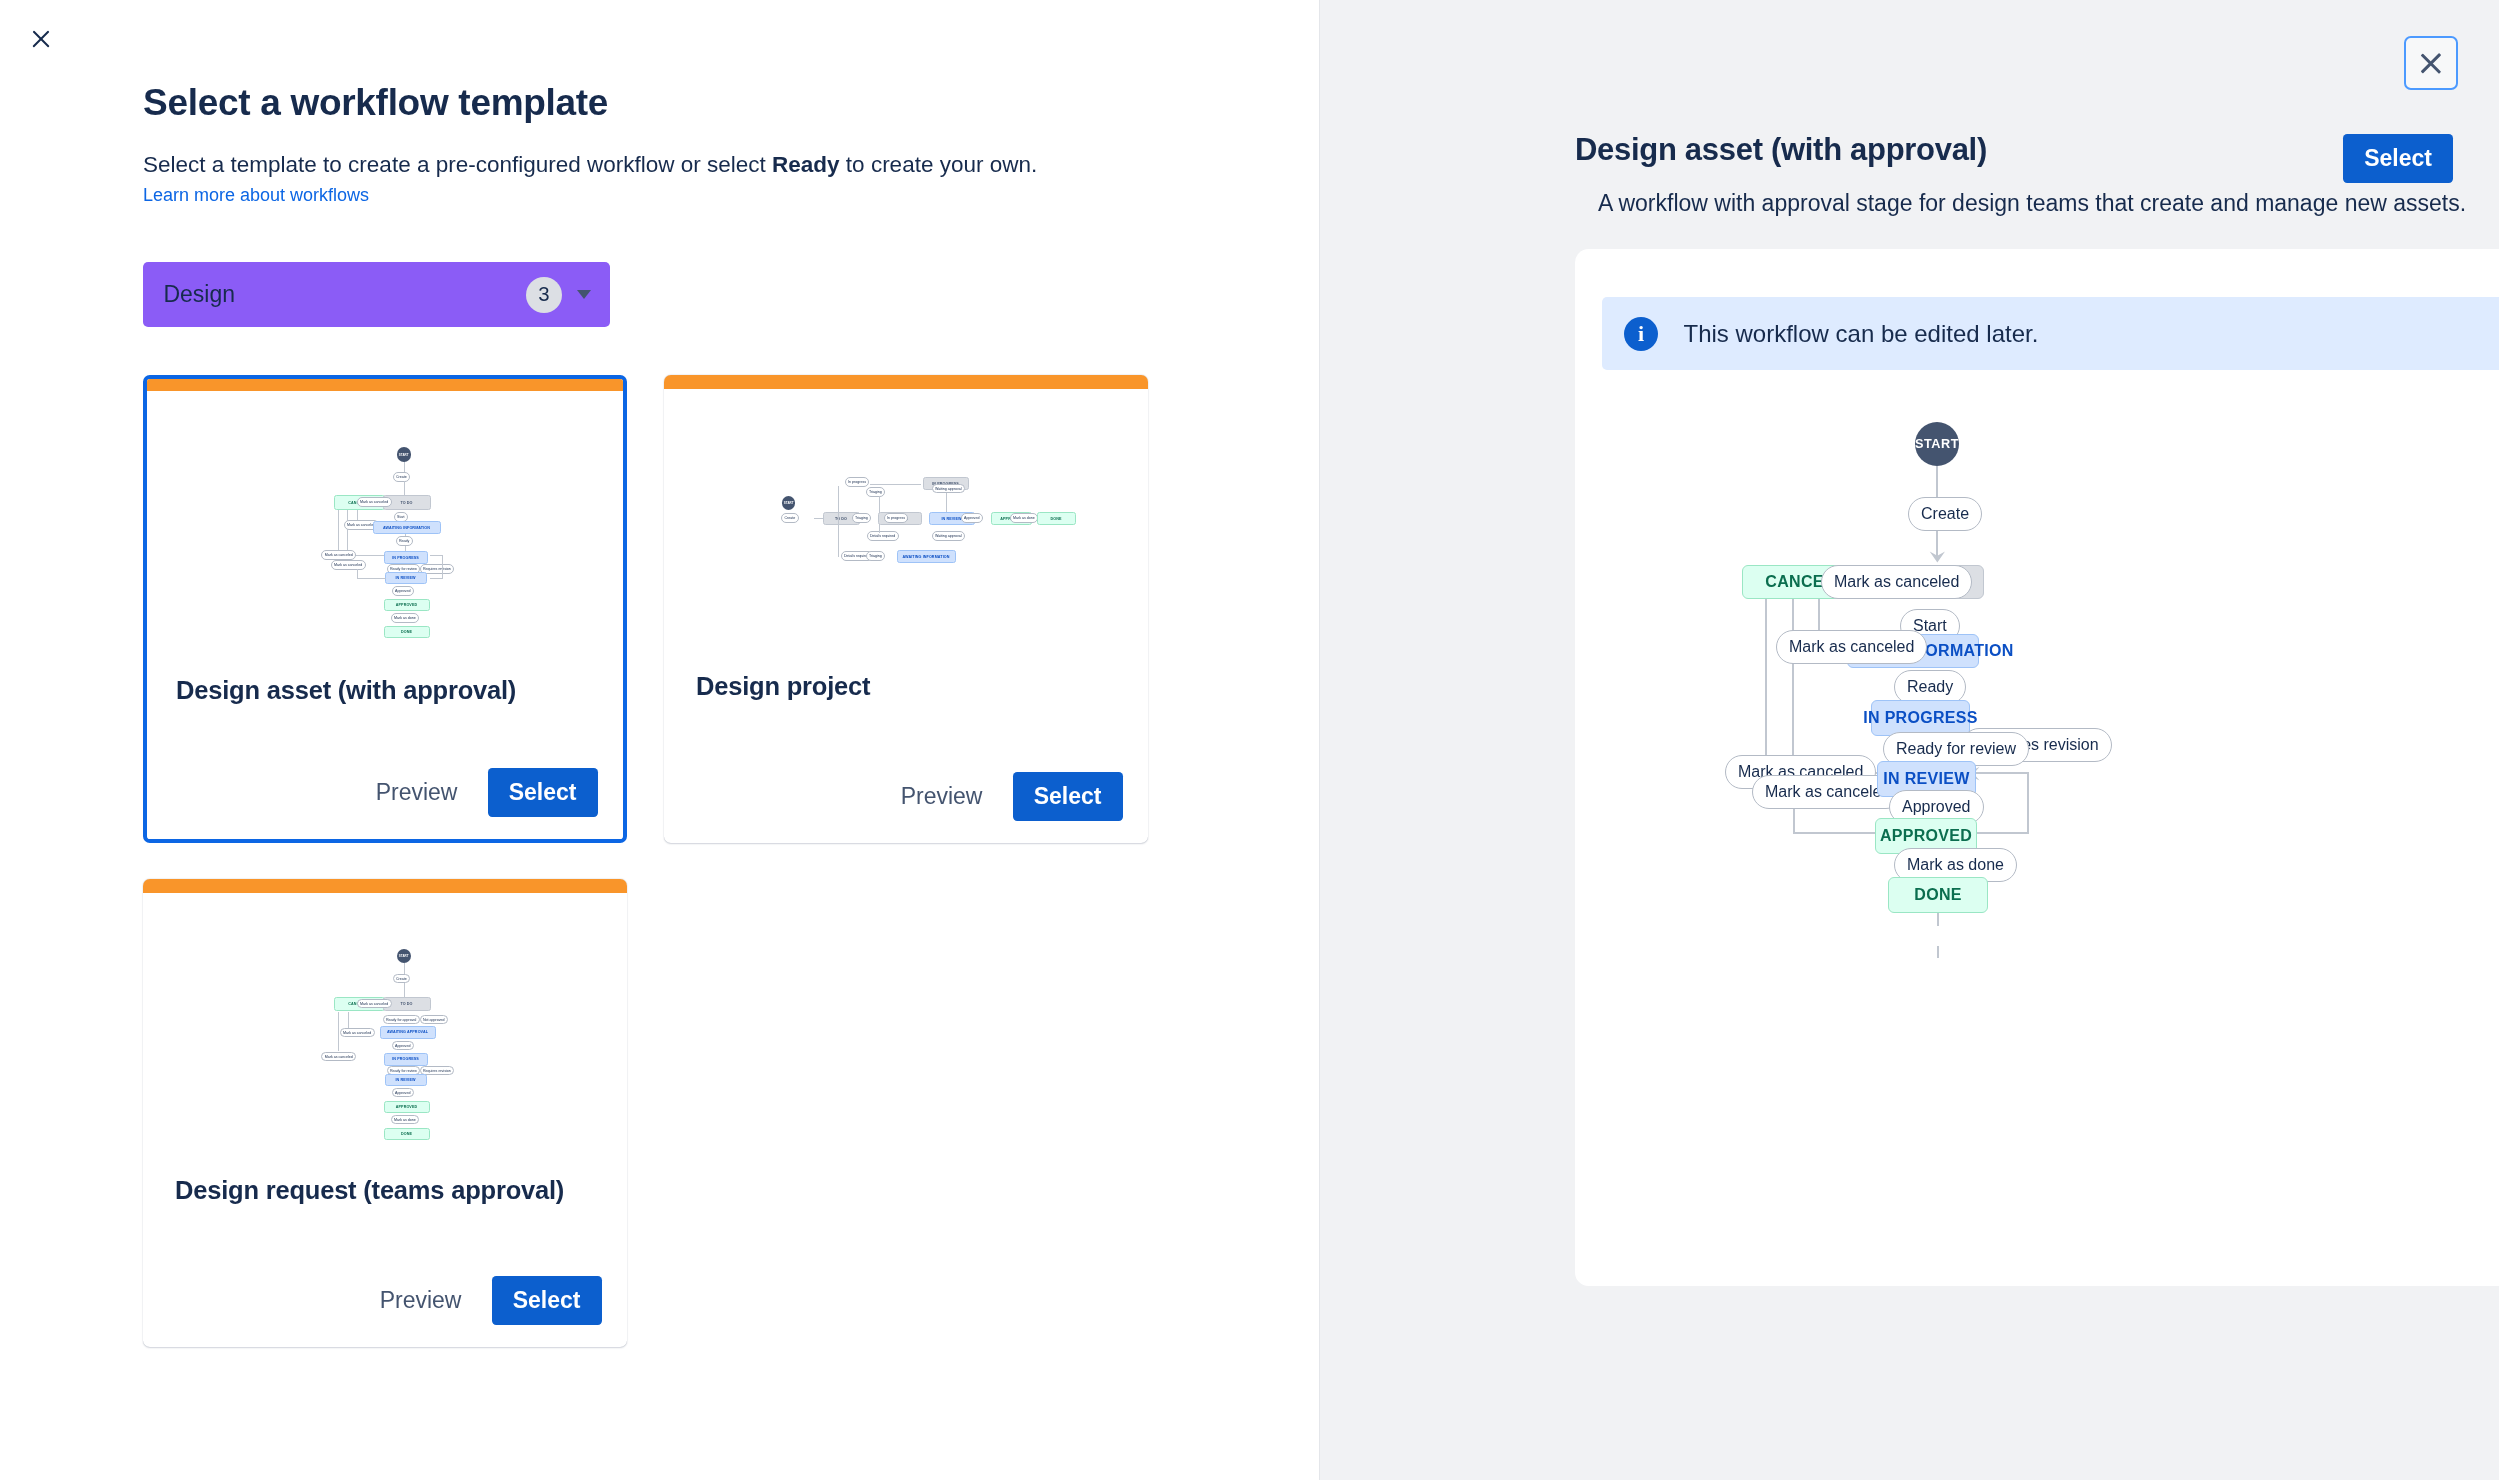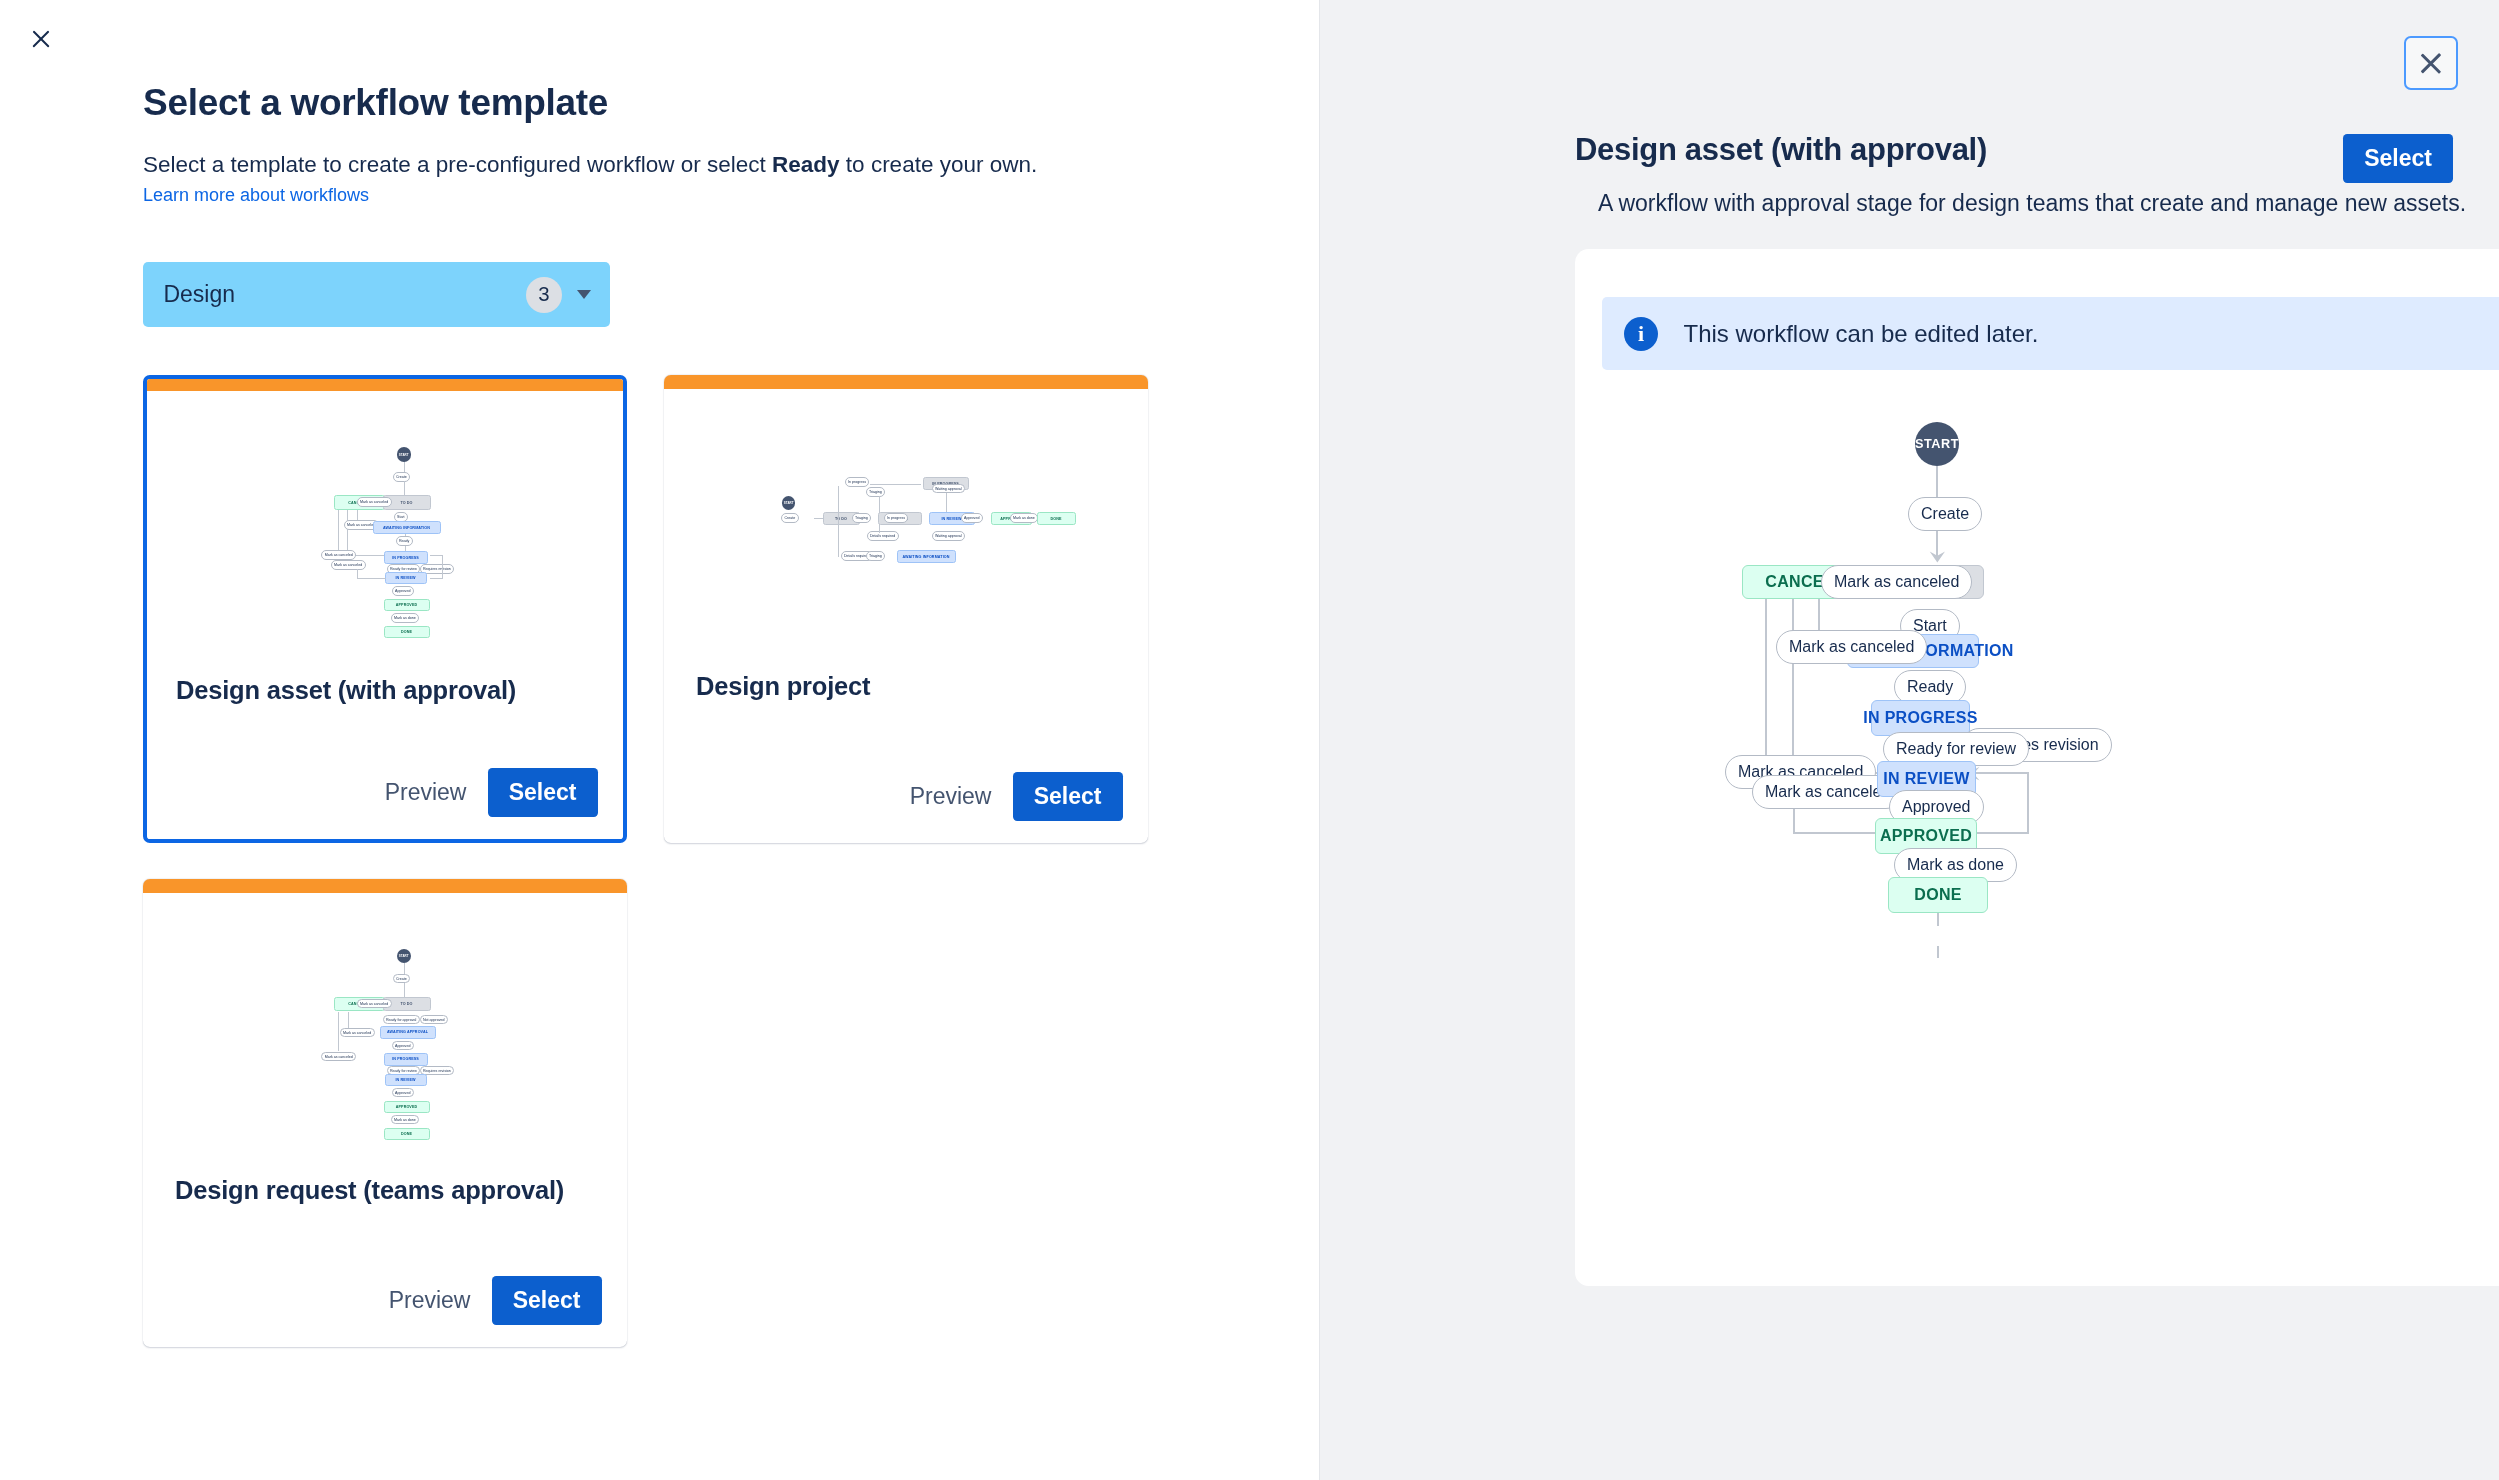--- a/index.html
+++ b/index.html
@@ -44,21 +44,21 @@
   .page-subtitle b { font-weight: 700; }
   .learn-link {
     display: inline-block; margin-top: 4.2px;
     font-size: 18px; color: #0c66e4; text-decoration: none; cursor: pointer;
   }
 
   
   .filter-row { display: flex; align-items: center; gap: 15.3px; margin-top: 56px; }
   .category-select {
     width: 467px; height: 65px;
-    background: #7dd3fc; border: none; border-radius: 5.1px;
+    background: #8b5cf6; border: none; border-radius: 5.1px;
     display: flex; align-items: center; padding: 0 18.7px 0 20.4px;
     cursor: pointer;
   }
   .category-label { flex: 1; font-size: 23px; color: #172b4d; }
   .category-count {
     min-width: 36px; height: 36px; padding: 0 10.2px;
     background: #dcdfe4; border-radius: 18px;
     display: flex; align-items: center; justify-content: center;
     font-size: 20.4px; color: #172b4d; font-weight: 400;
   }
@@ -99,21 +99,21 @@
     position: relative; height: 272px;
     display: flex; align-items: center; justify-content: center;
   }
   .card-title {
     position: absolute; left: 32px; top: 297px;
     font-size: 25.5px; font-weight: 700; color: #172b4d; letter-spacing: -0.2px;
   }
   .template-card.selected .card-title { left: 29px; }
   .card-actions {
     position: absolute; right: 25.5px; bottom: 22px;
-    display: flex; gap: 6px;
+    display: flex; gap: 15px;
   }
   .preview-btn {
     background: transparent; border: none; border-radius: 4.2px;
     font-family: "Liberation Sans", sans-serif;
     font-size: 23px; color: #44546f; padding: 11px 15.3px; cursor: pointer;
   }
   .select-btn {
     background: #0c5fce; border: none; border-radius: 4.2px;
     font-family: "Liberation Sans", sans-serif;
     font-size: 23px; font-weight: 700; color: #ffffff;

